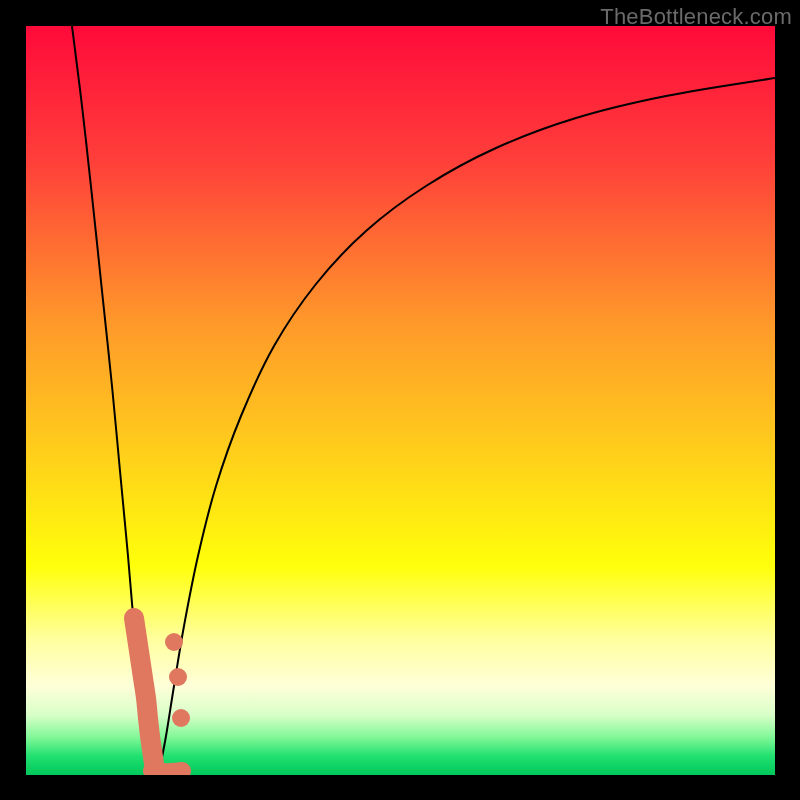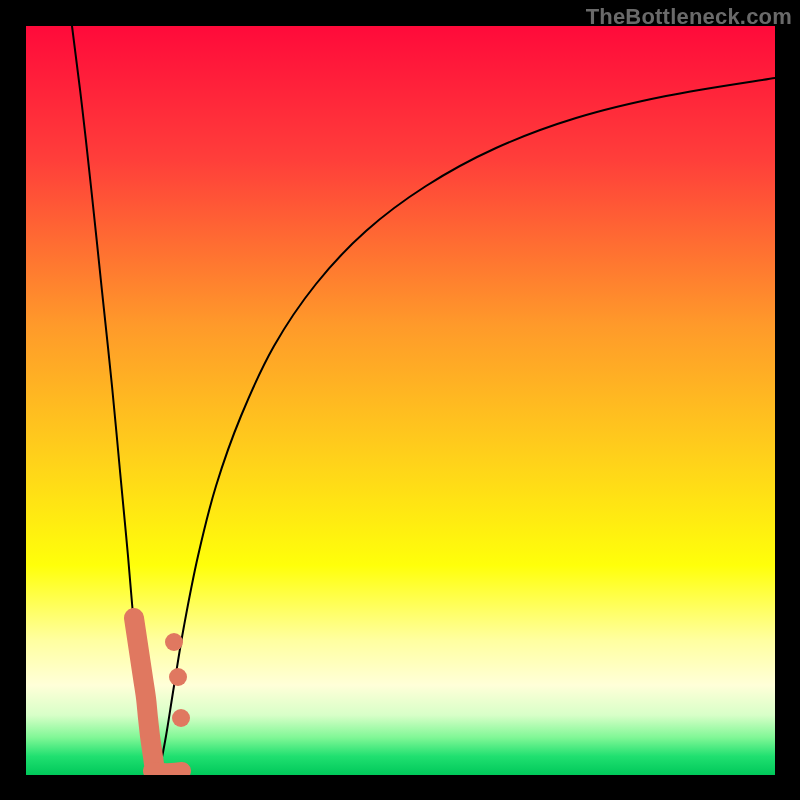--- a/index.html
+++ b/index.html
@@ -32,21 +32,21 @@
   .curve-layer {
     position: absolute;
     inset: 0;
   }
   .watermark {
     position: absolute;
     top: 4px;
     right: 8px;
     color: #6a6a6a;
     font-size: 22px;
-    font-weight: 700;
+    font-weight: 400;
     letter-spacing: 0.2px;
   }
 </style>
 </head>
 <body>
 
 <div class="frame">
   <div class="plot">
     <svg class="gradient" viewBox="0 0 749 749" width="749" height="749" preserveAspectRatio="none">
       <defs>

